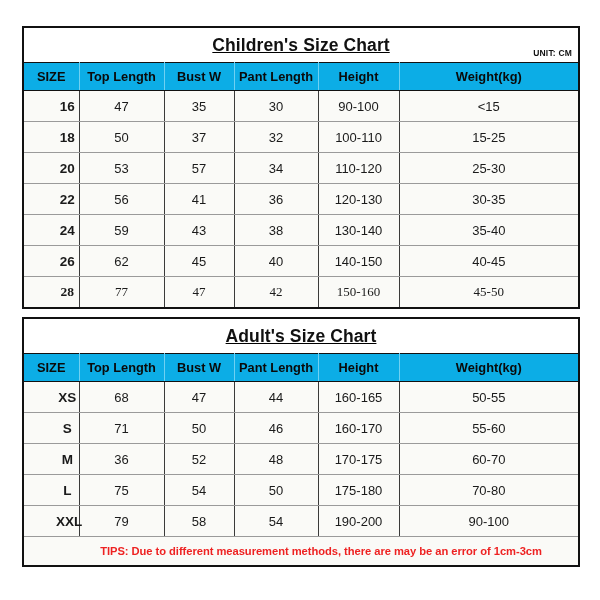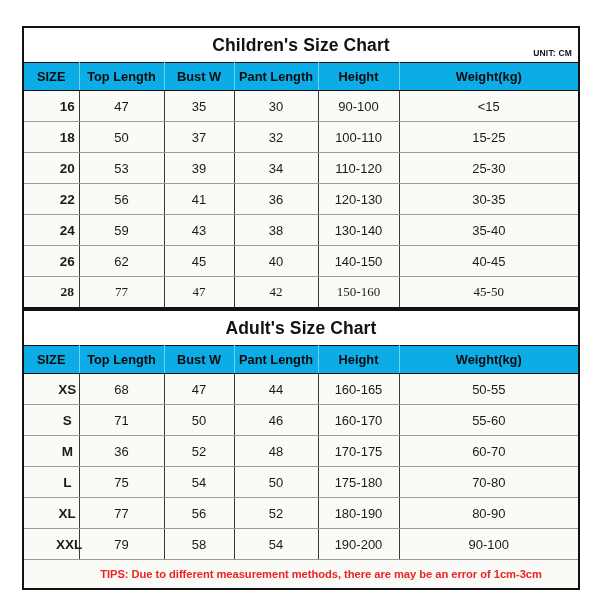--- a/index.html
+++ b/index.html
@@ -29,35 +29,36 @@
   }
 
   table.size-table {
     width: 556px;
     border-collapse: collapse;
     table-layout: fixed;
     border: 2px solid #111111;
     background: #fafaf7;
   }
   table.size-table + table.size-table {
-    margin-top: 0;
+    margin-top: 8px;
     border-radius: 12px;
   }
 
   .size-table td, .size-table th {
     padding: 0;
     margin: 0;
   }
 
   
   .title-row td {
     background: #ffffff;
     border: none;
     height: 34px;
     position: relative;
+    text-decoration: underline;
   }
   .section-title {
     font-size: 17.5px;
     font-weight: bold;
     color: #111111;
     text-align: center;
     letter-spacing: 0.1px;
     line-height: 34px;
   }
   .unit-label {
@@ -170,21 +171,21 @@
           <td class="size-cell">18</td>
           <td>50</td>
           <td>37</td>
           <td>32</td>
           <td>100-110</td>
           <td>15-25</td>
         </tr>
         <tr class="data-row">
           <td class="size-cell">20</td>
           <td>53</td>
-          <td>39</td>
+          <td>57</td>
           <td>34</td>
           <td>110-120</td>
           <td>25-30</td>
         </tr>
         <tr class="data-row">
           <td class="size-cell">22</td>
           <td>56</td>
           <td>41</td>
           <td>36</td>
           <td>120-130</td>
@@ -266,28 +267,20 @@
         </tr>
         <tr class="data-row">
           <td class="size-cell">L</td>
           <td>75</td>
           <td>54</td>
           <td>50</td>
           <td>175-180</td>
           <td>70-80</td>
         </tr>
         <tr class="data-row">
-          <td class="size-cell">XL</td>
-          <td>77</td>
-          <td>56</td>
-          <td>52</td>
-          <td>180-190</td>
-          <td>80-90</td>
-        </tr>
-        <tr class="data-row">
           <td class="size-cell">XXL</td>
           <td>79</td>
           <td>58</td>
           <td>54</td>
           <td>190-200</td>
           <td>90-100</td>
         </tr>
         <tr class="tips-row">
           <td colspan="6">TIPS: Due to different measurement methods, there are may be an error of 1cm-3cm</td>
         </tr>

